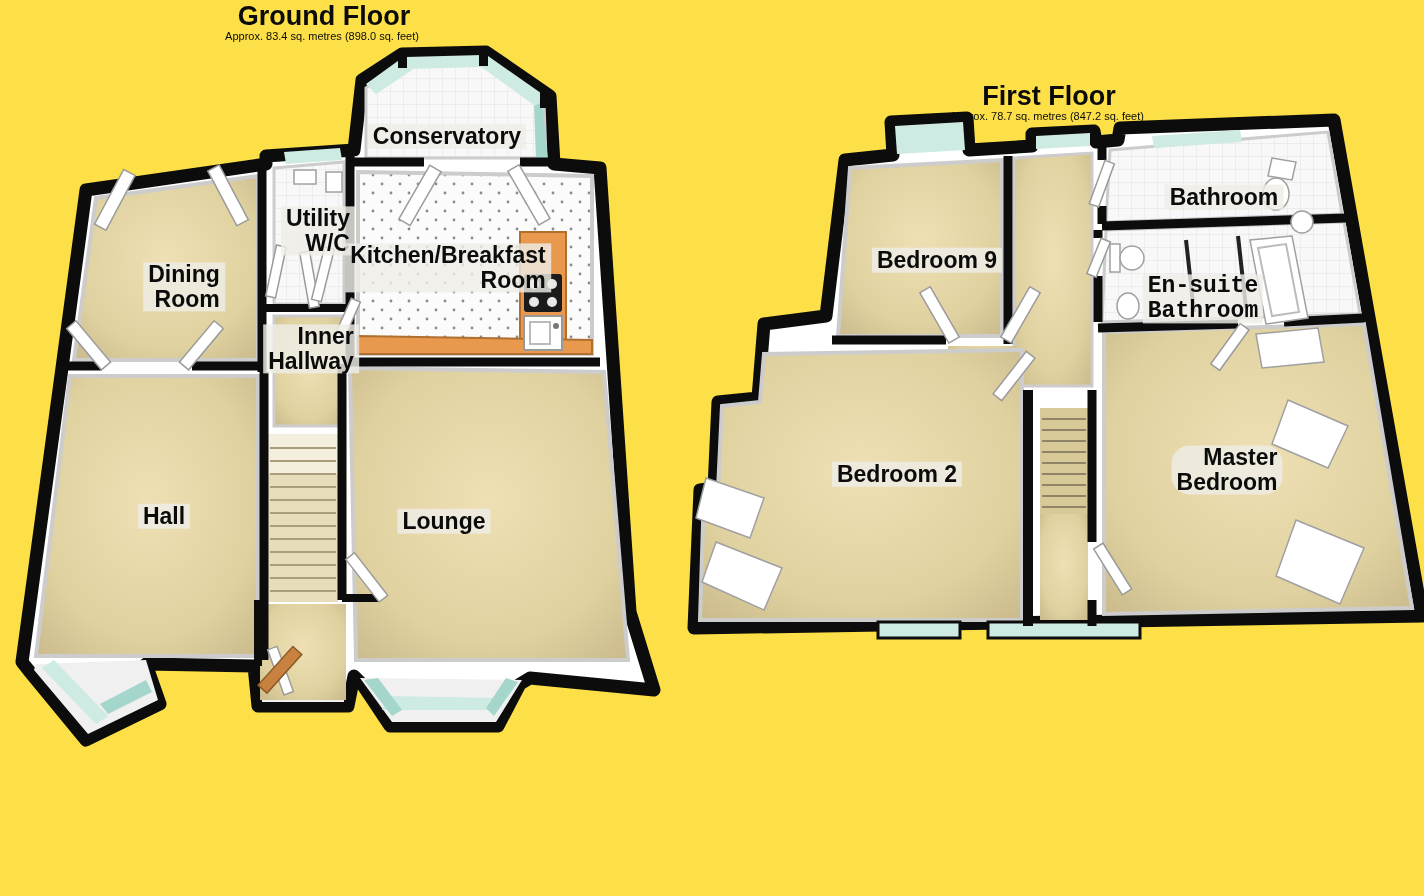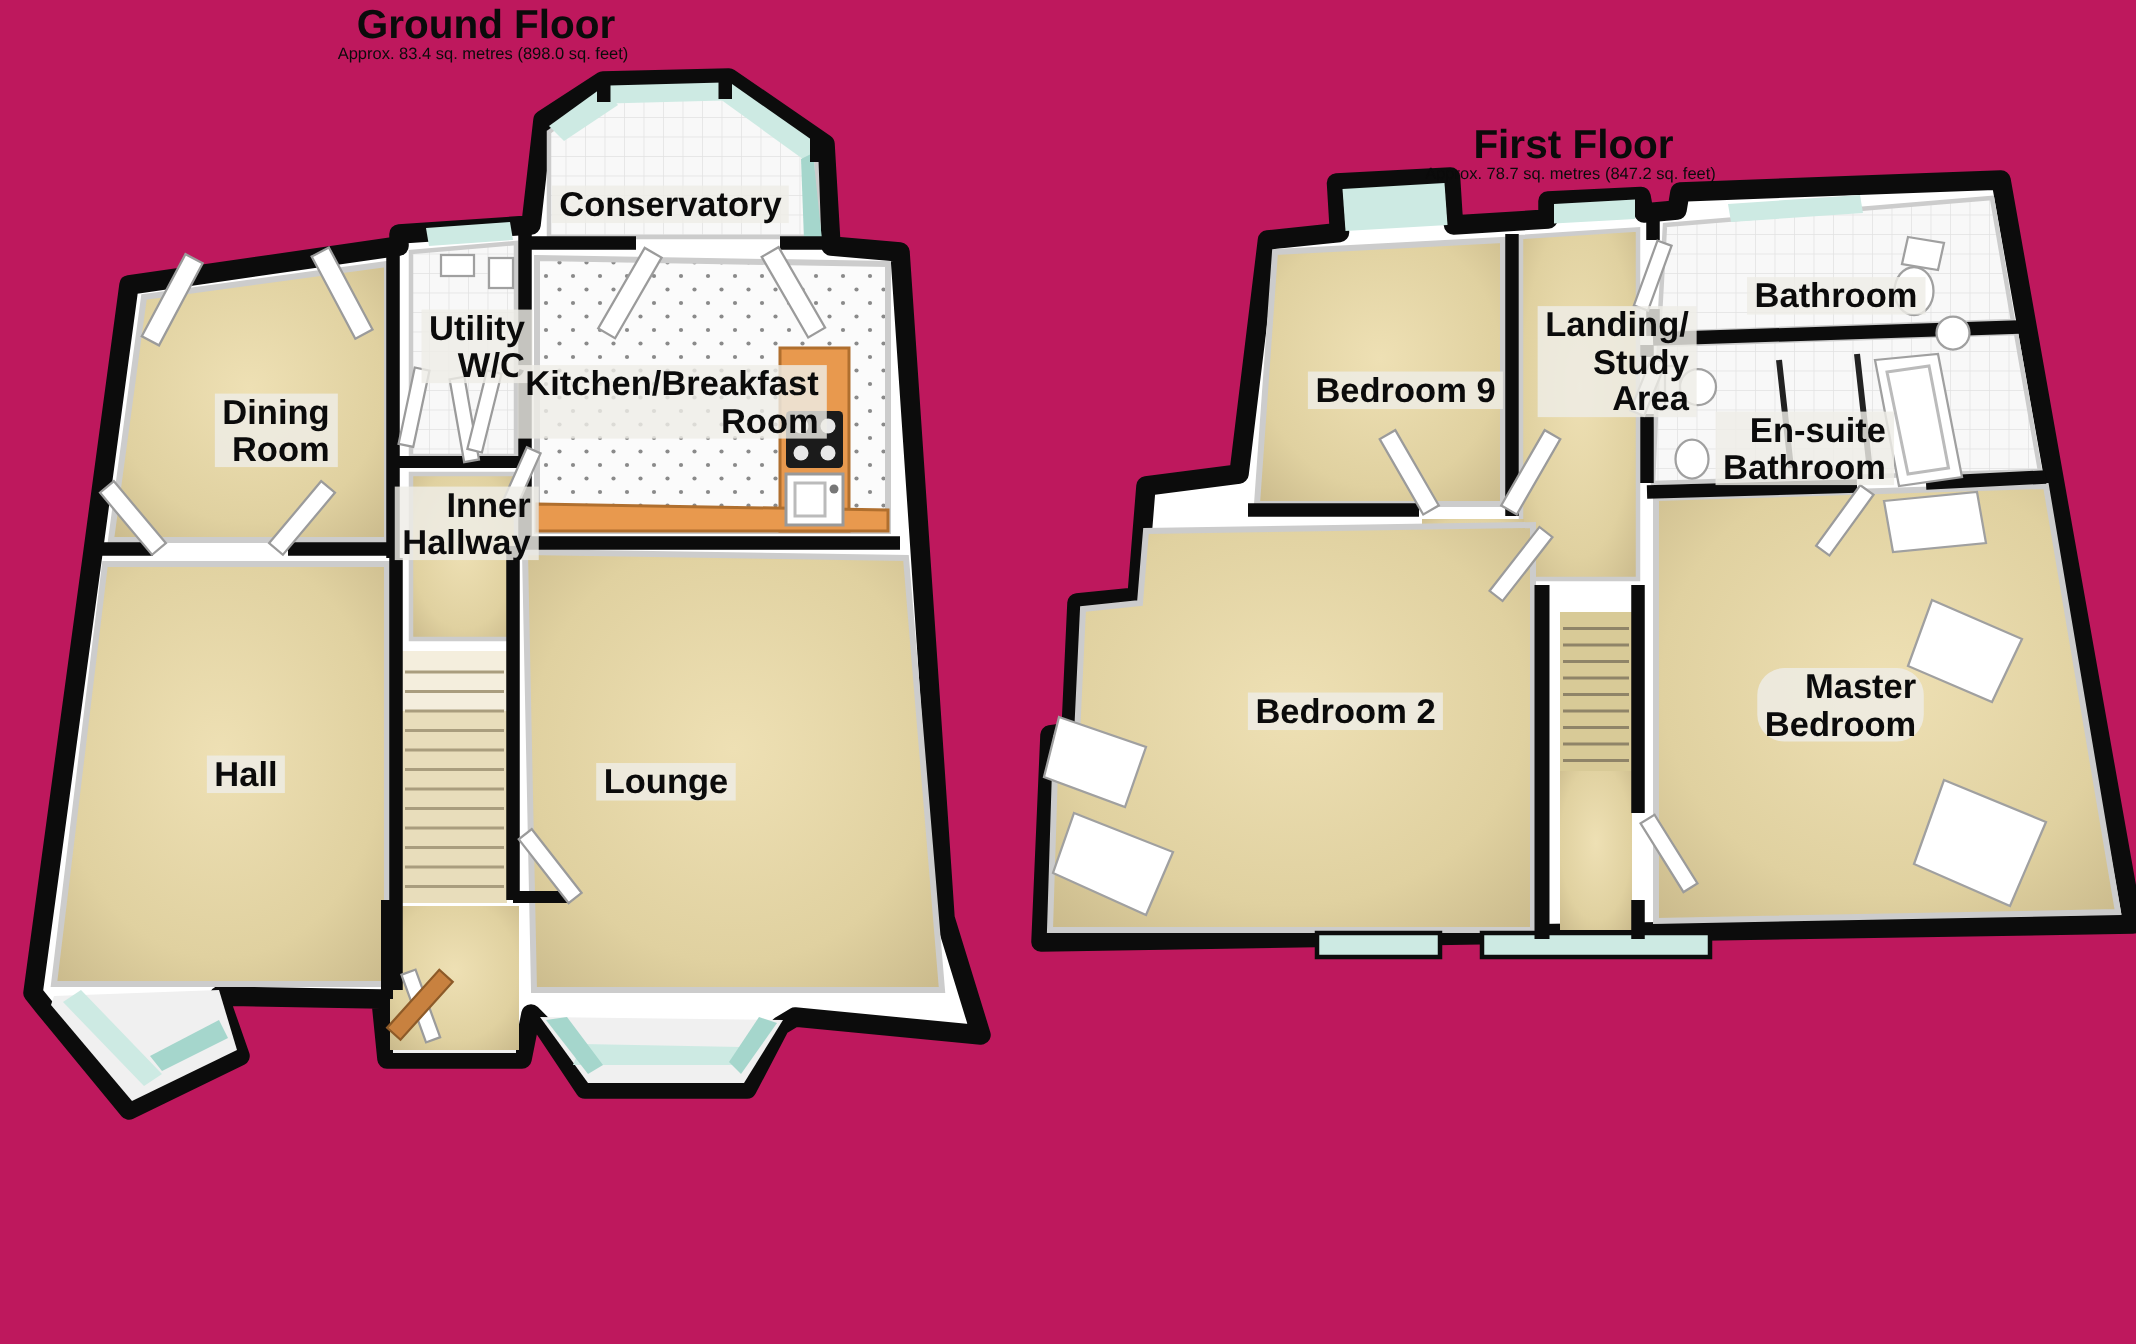--- a/index.html
+++ b/index.html
@@ -1,16 +1,16 @@
 <!DOCTYPE html>
 <html style="--wall-black: #0c0c0c; --floor-beige: #e0d1a0; --floor-beige-light: #eee0b4; --floor-beige-dark: #c9b98b; --stairs-cream: #e8ddbb; --stairs-cream-dark: #d8ca97; --window-teal: #cdeae3; --window-teal-dark: #a5d6cc; --counter-orange: #e8994e; --door-tan: #c8813f; --tile-white: #f8f8f8; --label-bg: rgba(238,237,231,0.82);"><head>
 <meta charset="utf-8">
 <style>
   html,body{margin:0;padding:0;background:#ffffff;}
-  .stage{position:relative;width:1424px;height:896px;background:#be185d;overflow:hidden;
+  .stage{position:relative;width:1424px;height:896px;background:#fde047;overflow:hidden;
          font-family:"Liberation Sans","DejaVu Sans",sans-serif;}
   .plan-svg{position:absolute;left:0;top:0;}
   .floor-title{position:absolute;transform:translateX(-50%);font-weight:bold;font-size:27px;
                color:#0b0b0b;white-space:nowrap;}
   .floor-subtitle{position:absolute;transform:translateX(-50%);font-size:11px;color:#0b0b0b;
                   white-space:nowrap;}
   .room-label{position:absolute;transform:translate(-50%,-50%);font-weight:bold;font-size:23px;
               line-height:1.07;color:#0b0b0b;background:var(--label-bg);padding:0 5px;
               text-align:right;white-space:pre-line;}
   .total-area{position:absolute;transform:translateX(-50%);font-size:24px;color:#0b0b0b;
@@ -233,23 +233,20 @@
   <div class="room-label" style="left:184px;top:287px;">Dining
 Room</div>
   <div class="room-label" style="left:448px;top:268px;">Kitchen/Breakfast
 Room</div>
   <div class="room-label" style="left:311px;top:349px;">Inner
 Hallway</div>
   <div class="room-label" style="left:164px;top:516px;">Hall</div>
   <div class="room-label" style="left:444px;top:521px;">Lounge</div>
 
   <div class="room-label" style="left:937px;top:260px;">Bedroom 9</div>
-  <div class="room-label" style="left:1078px;top:241px;">Landing/
-Study
-Area</div>
   <div class="room-label" style="left:1224px;top:197px;">Bathroom</div>
-  <div class="room-label" style="left:1203px;top:299px;">En-suite
+  <div class="room-label" style="left:1203px;top:299px;font-family:Liberation Mono, monospace;">En-suite
 Bathroom</div>
   <div class="room-label" style="left:897px;top:474px;">Bedroom 2</div>
   <div class="room-label" style="left:1227px;top:470px;border-radius:18px;">Master
 Bedroom</div>
 
 </div>
 
 </body></html>

